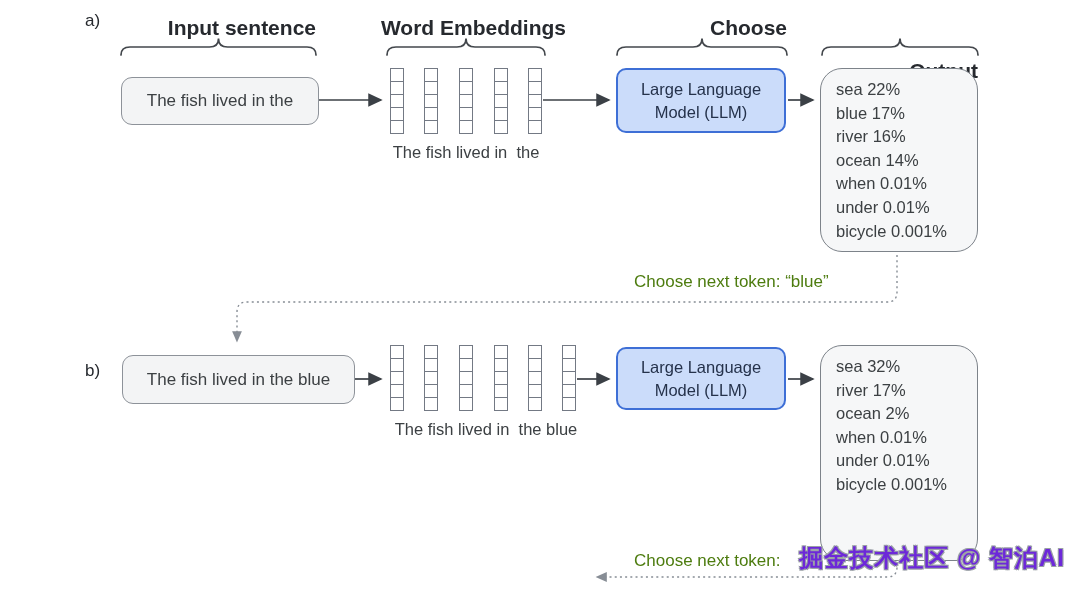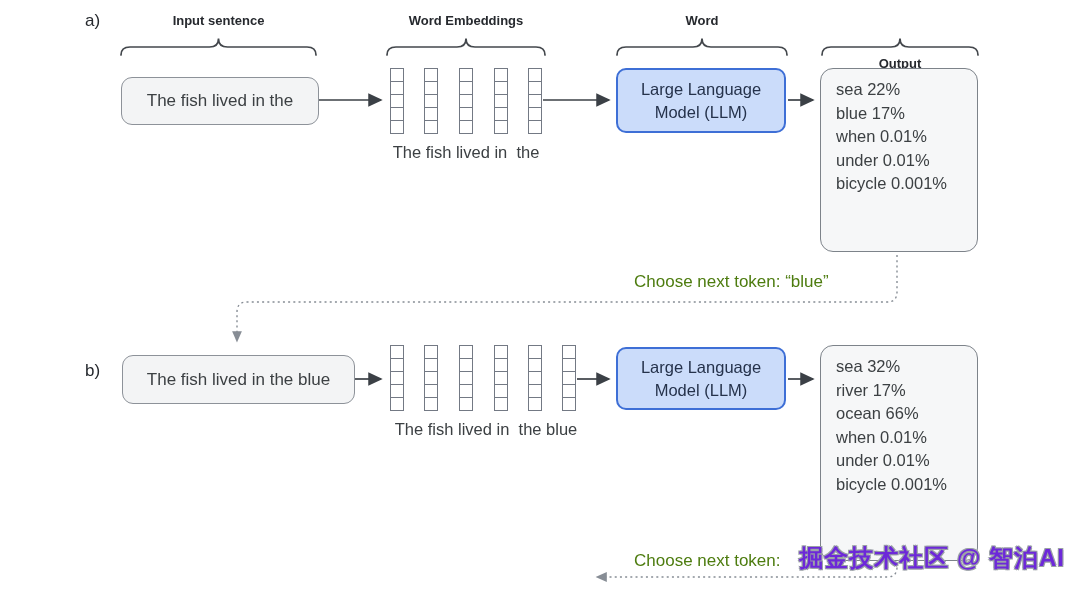--- a/index.html
+++ b/index.html
@@ -2,36 +2,36 @@
 <html><head>
 <meta charset="utf-8">
 <style>
   html,body{margin:0;padding:0;background:#ffffff;}
   .canvas{
     position:relative;width:1080px;height:591px;background:#ffffff;overflow:hidden;
     font-family:"Liberation Sans","DejaVu Sans",sans-serif;color:#3c4043;
   }
   .overlay{position:absolute;left:0;top:0;width:1080px;height:591px;pointer-events:none;}
   .hdr{
-    position:absolute;top:9px;height:24px;font-size:13px;font-weight:600;
-    color:#26292e;text-align:center;line-height:24px;white-space:nowrap;
+    position:absolute;top:16px;height:24px;font-size:21px;font-weight:600;
+    color:#26292e;text-align:right;line-height:24px;white-space:nowrap;
   }
   .row-label{position:absolute;font-size:17px;color:#26292e;}
   .input-box{
     position:absolute;background:#f3f4f5;border:1.6px solid #8d9299;border-radius:11px;
     display:flex;align-items:center;justify-content:center;
     font-size:17px;color:#3c4043;white-space:nowrap;
   }
   .model-box{
     position:absolute;background:#cbdcfa;border:2px solid #3e6fd6;border-radius:10px;
     display:flex;align-items:center;justify-content:center;text-align:center;
     font-size:16.5px;line-height:23px;color:#25324b;padding:0 14px;box-sizing:border-box;
   }
   .output-box{
-    position:absolute;background:#f6f7f8;border:1.6px solid #7d838a;border-radius:13px;
+    position:absolute;background:#f6f7f8;border:1.6px solid #7d838a;border-radius:22px;
     box-sizing:border-box;padding:9px 0 0 15px;
   }
   .out-line{font-size:16.5px;line-height:23.6px;white-space:nowrap;}
   .emb-col{position:absolute;width:14px;}
   .emb-col i{
     display:block;width:14px;height:14px;margin-top:-1px;box-sizing:border-box;
     background:#ffffff;border:1.2px solid #737984;
   }
   .emb-col i:first-child{margin-top:0;}
   .emb-caption{
@@ -73,21 +73,21 @@
       <line x1="788" y1="379" x2="813" y2="379"></line>
     </g>
     <g stroke="#878d95" stroke-width="1.4" fill="none" stroke-dasharray="2 3.2" marker-end="url(#mGray)">
       <path d="M897,255 L897,292 Q897,302 887,302 L247,302 Q237,302 237,312 L237,341"></path>
       <path d="M897,531 L897,567 Q897,577 887,577 L597,577"></path>
     </g>
   </svg>
 
   <div class="hdr" style="left:121px;width:195px;">Input sentence</div>
   <div class="hdr" style="left:366px;width:200px;">Word Embeddings</div>
-  <div class="hdr" style="left:617px;width:170px;">Word</div>
+  <div class="hdr" style="left:617px;width:170px;">Choose</div>
   <div class="hdr" style="left:822px;width:156px;margin-top:43px;">Output</div>
 
   <div class="row-label" style="left:85px;top:11px;">a)</div>
 
   <div class="input-box" style="left:121px;top:77px;width:196px;height:46px;">The fish lived in the</div>
 
   <div>
     <div class="emb-col" style="left:390px;top:68px;">
         <i></i>
         <i></i>
@@ -124,20 +124,22 @@
         <i></i>
       </div>
   </div>
   <div class="emb-caption" style="left:356px;top:143px;width:220px;">The fish lived in  the</div>
 
   <div class="model-box" style="left:616px;top:68px;width:170px;height:65px;">Large Language Model (LLM)</div>
 
   <div class="output-box" style="left:820px;top:68px;width:158px;height:184px;">
     <div class="out-line">sea 22%</div>
     <div class="out-line">blue 17%</div>
+    <div class="out-line">river 16%</div>
+    <div class="out-line">ocean 14%</div>
     <div class="out-line">when 0.01%</div>
     <div class="out-line">under 0.01%</div>
     <div class="out-line">bicycle 0.001%</div>
   </div>
 
   <div class="choose-text" style="left:634px;top:272px;">Choose next token: “blue”</div>
 
   <div class="row-label" style="left:85px;top:361px;">b)</div>
 
   <div class="input-box" style="left:122px;top:355px;width:231px;height:47px;">The fish lived in the blue</div>
@@ -186,21 +188,21 @@
         <i></i>
       </div>
   </div>
   <div class="emb-caption" style="left:356px;top:420px;width:260px;">The fish lived in  the blue</div>
 
   <div class="model-box" style="left:616px;top:347px;width:170px;height:63px;">Large Language Model (LLM)</div>
 
   <div class="output-box" style="left:820px;top:345px;width:158px;height:216px;">
     <div class="out-line">sea 32%</div>
     <div class="out-line">river 17%</div>
-    <div class="out-line">ocean 66%</div>
+    <div class="out-line">ocean 2%</div>
     <div class="out-line">when 0.01%</div>
     <div class="out-line">under 0.01%</div>
     <div class="out-line">bicycle 0.001%</div>
   </div>
 
   <div class="choose-text" style="left:634px;top:551px;">Choose next token:</div>
 
   <div class="watermark">掘金技术社区 @ 智泊AI</div>
 
 </div>

